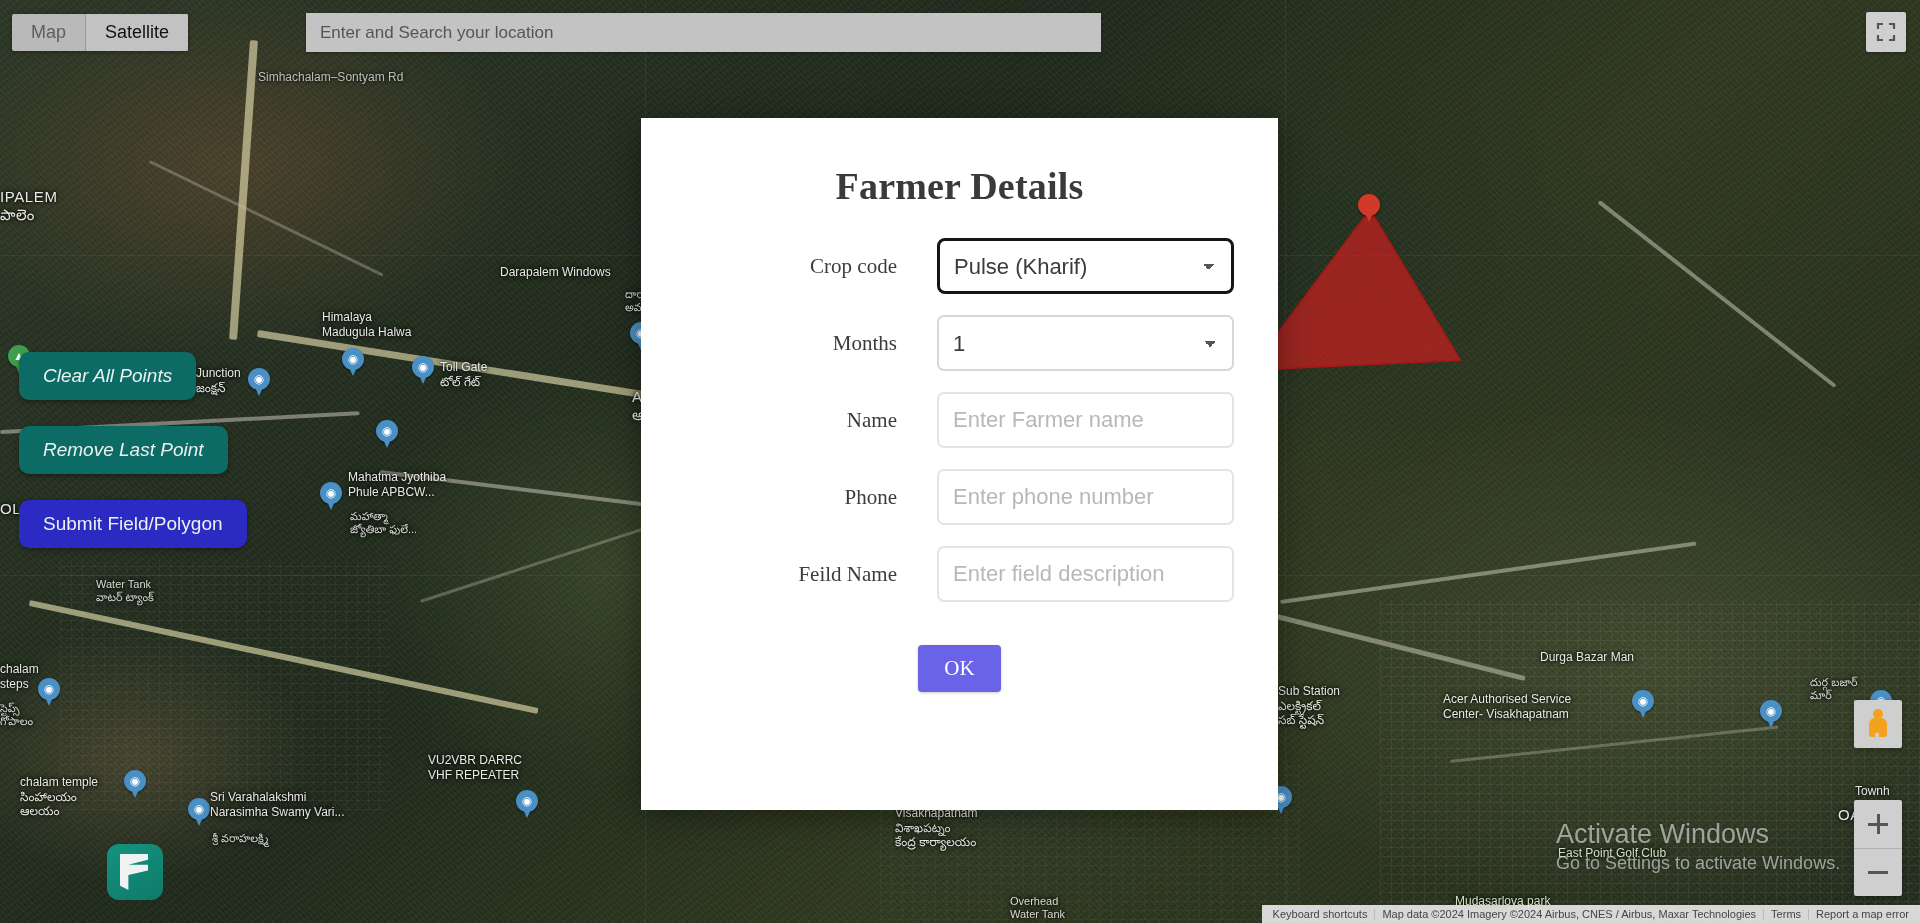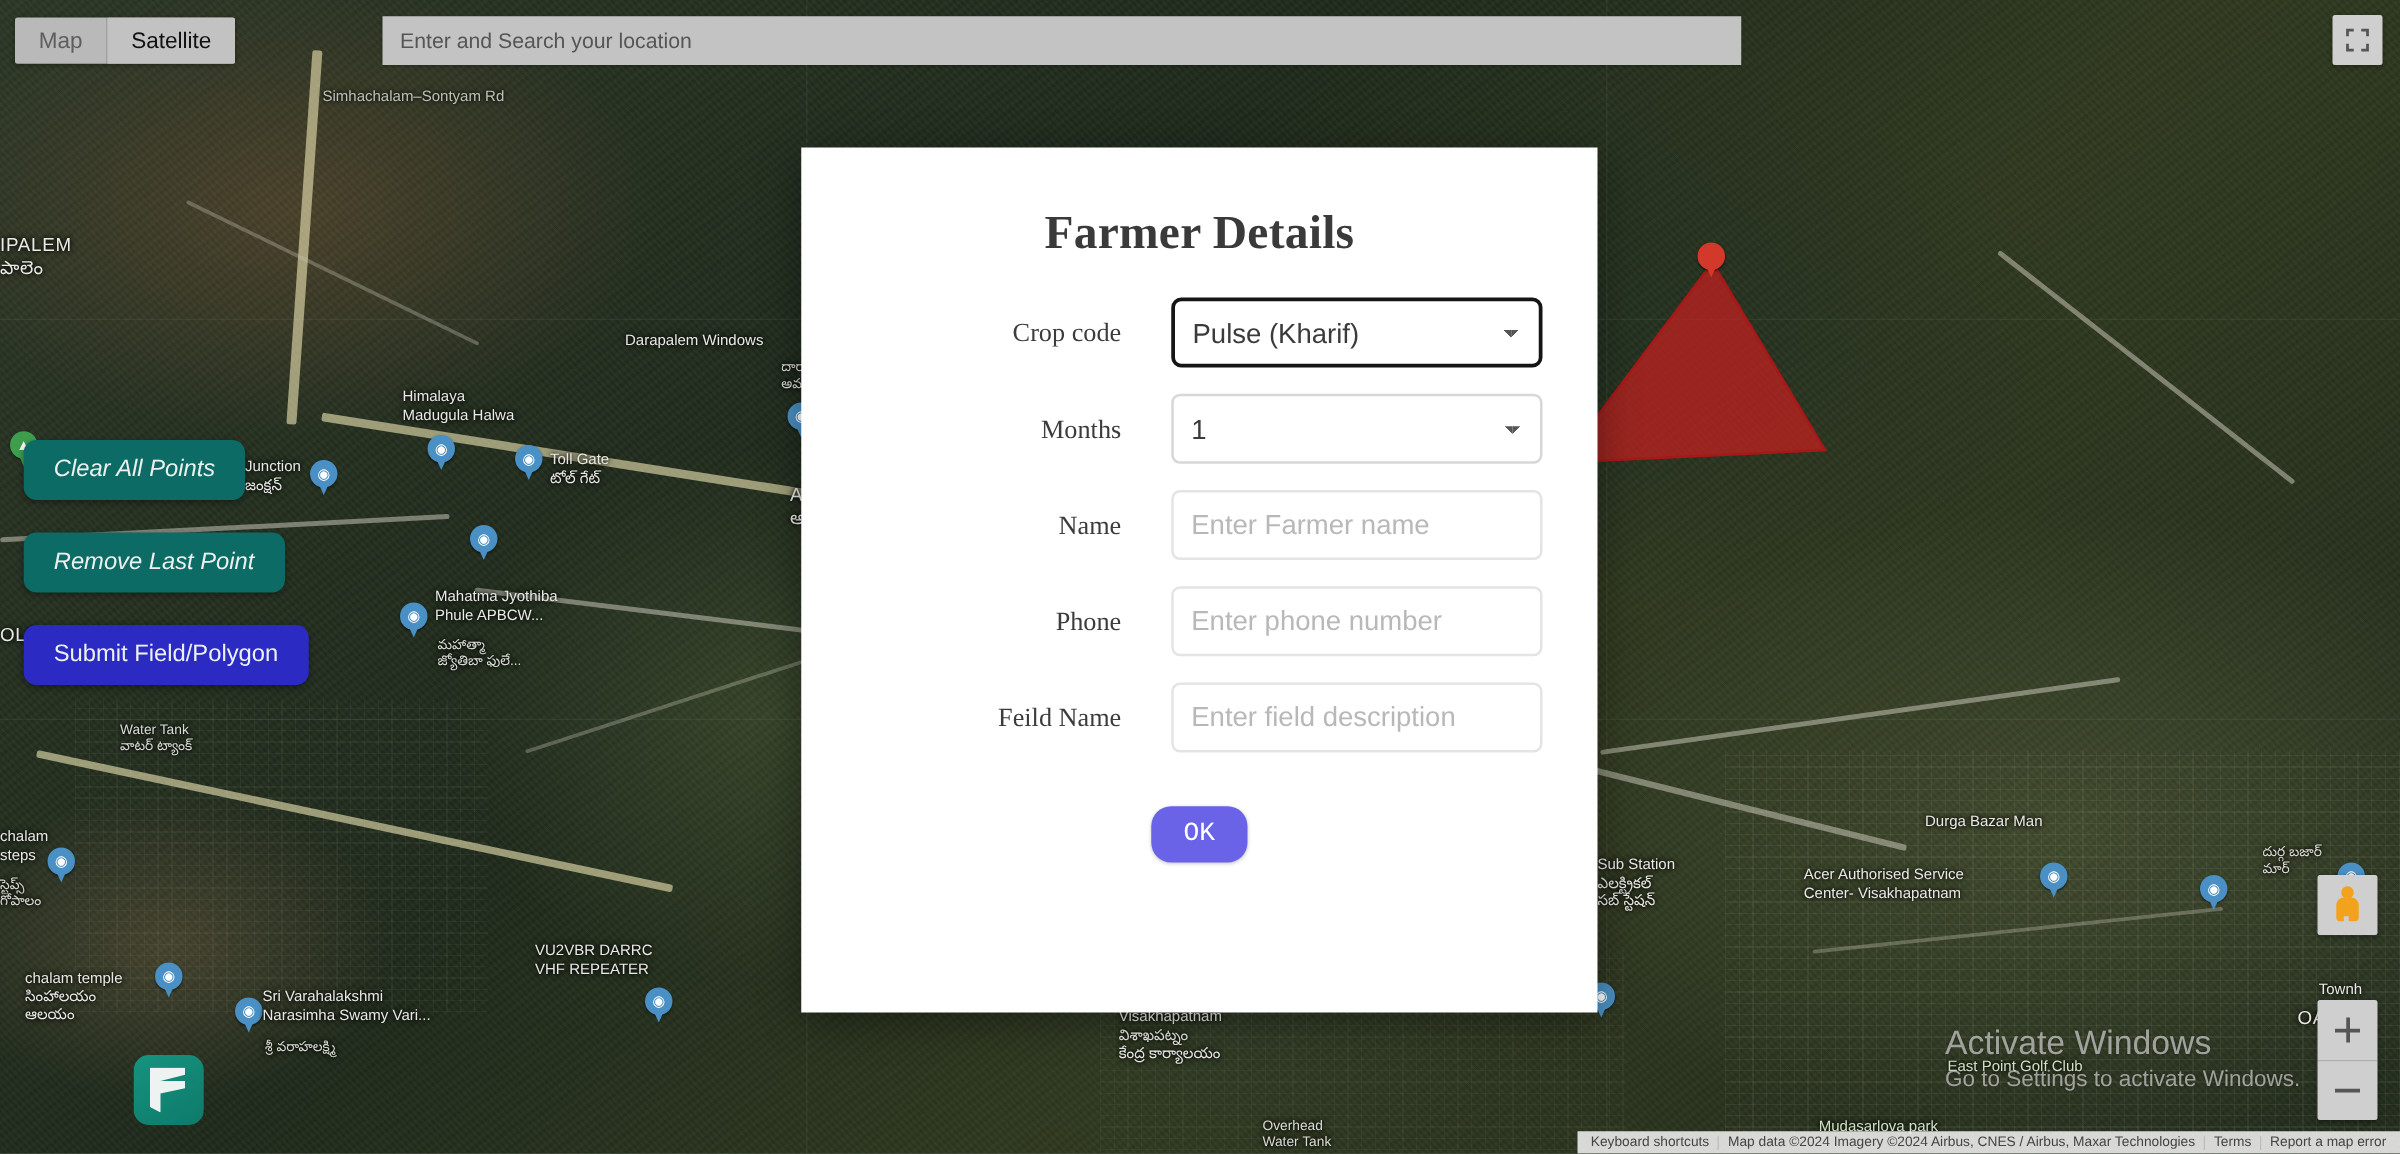--- a/index.html
+++ b/index.html
@@ -126,21 +126,21 @@
     background: transparent;
     border: none;
     cursor: pointer;
     font-family: "Liberation Sans", sans-serif;
   }
   .map-type-btn.active { color: #111; background: #c2c2c2; }
   .map-type-sep { width: 1px; background: rgba(0,0,0,0.18); }
 
   .search-box {
     position: absolute; left: 306px; top: 13px;
-    width: 1087px; height: 39px;
+    width: 795px; height: 39px;
     background: #c3c3c3;
     border: none;
     padding: 0 14px;
     font-size: 17px;
     color: #3a3a3a;
     font-family: "Liberation Sans", sans-serif;
     box-shadow: 0 1px 3px rgba(0,0,0,0.3);
   }
   .search-box::placeholder { color: #555; }
 
@@ -350,25 +350,25 @@
   input.field::placeholder { color: #b8b8b8; }
 
   .modal-footer {
     display: flex; justify-content: center;
     margin-top: 22px;
   }
   .ok-btn {
     background: #6a63e8;
     color: #fff;
     border: none;
-    border-radius: 16px;
+    border-radius: 4px;
     font-size: 21px;
     padding: 11px 26px;
     cursor: pointer;
-    font-family: Liberation Mono, monospace;
+    font-family: Liberation Serif, serif;
     box-shadow: 0 1px 3px rgba(0,0,0,.2);
   }
 </style>
 </head>
 <body>
 
 <div id="app">
 
   <div class="map-canvas">
     <div class="map-noise"></div>

